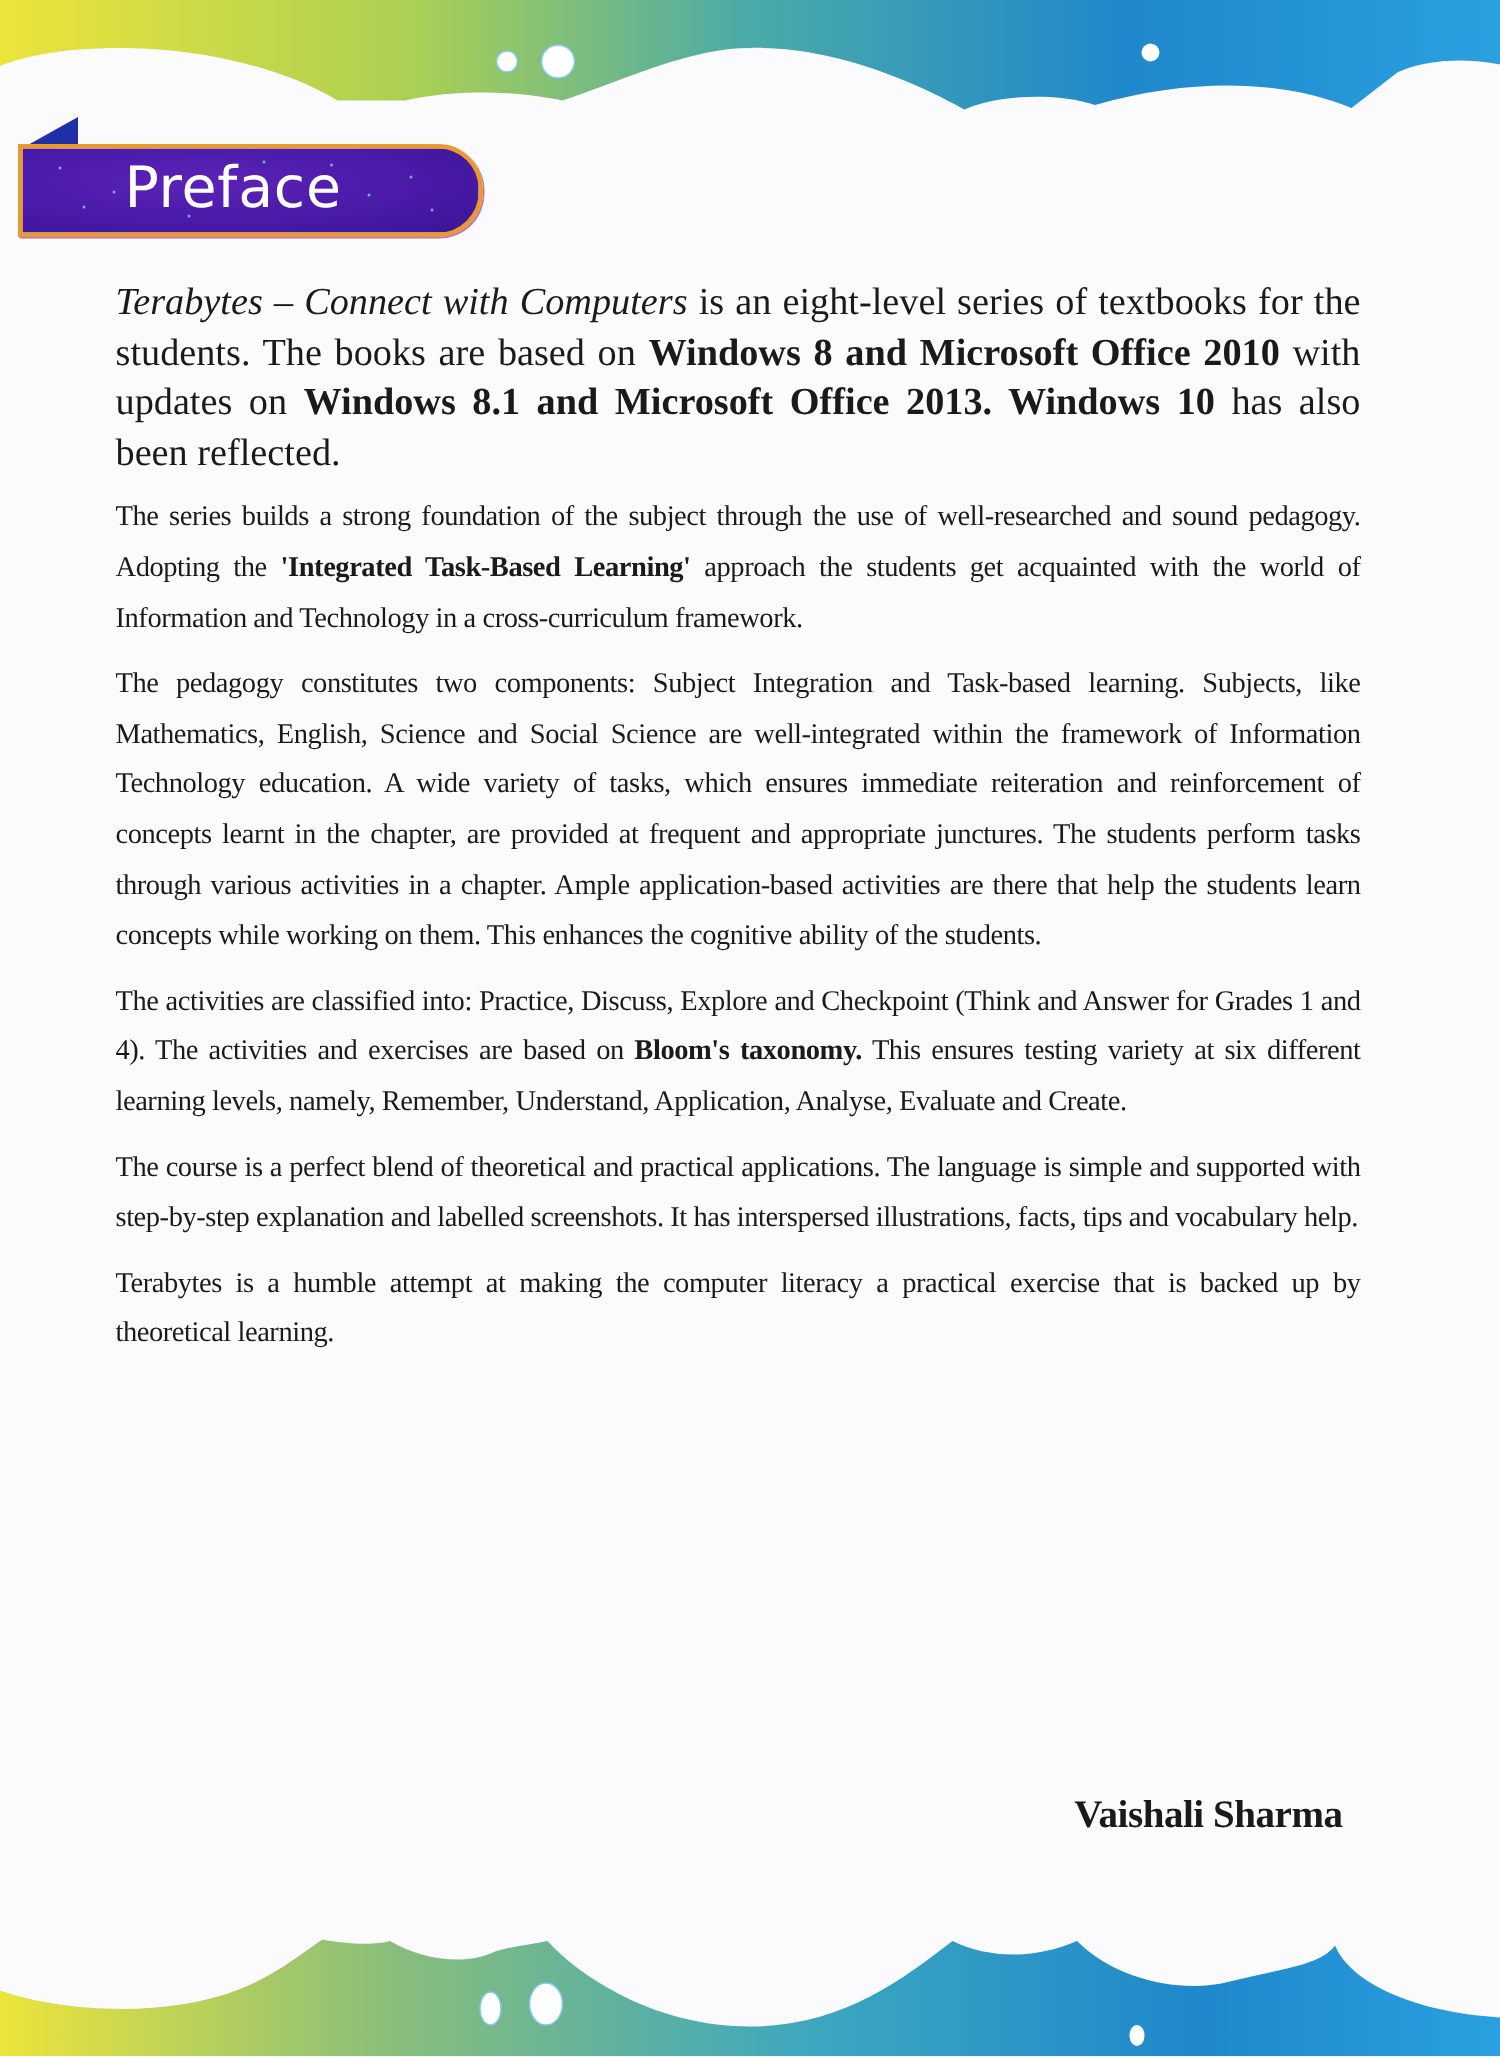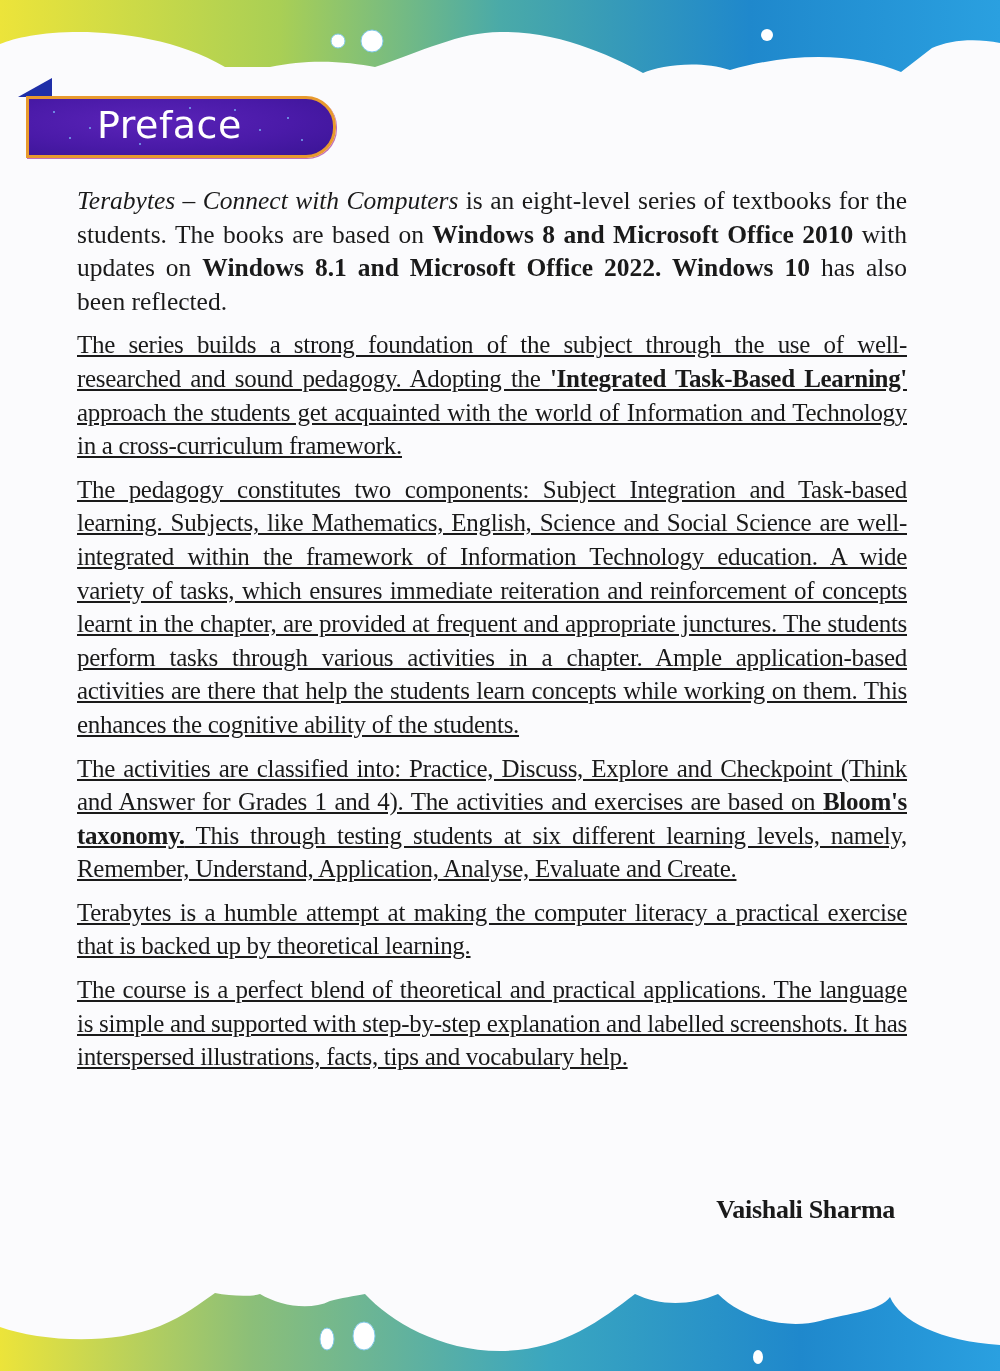--- a/index.html
+++ b/index.html
@@ -37,21 +37,21 @@
       position: absolute;
       left: 6px;
       top: 0;
       width: 0;
       height: 0;
       border-left: 34px solid transparent;
       border-bottom: 19px solid #1f2fa8;
     }
     .banner {
       position: absolute;
-      left: 14px;
+      left: 0;
       top: 18px;
       width: 304px;
       height: 56px;
       background: radial-gradient(ellipse at 40% 40%, #5a23b8 0%, #4a1aa8 55%, #3a1495 100%);
       border: 3px solid #e89a2e;
       border-radius: 0 30px 30px 0;
       box-shadow: 1px 1px 0 #c46fb8;
       overflow: hidden;
     }
     .banner .star {
@@ -82,23 +82,22 @@
     }
     .para {
       margin: 0 0 10px 0;
       font-size: 25.5px;
       line-height: 33.6px;
       text-align: justify;
     }
     .para b { font-weight: bold; }
     .para i { font-style: italic; }
     .p2, .p3, .p4, .p5, .p6 {
-      font-size: 25px;
+      font-size: 19px;
       letter-spacing: -0.3px;
-      text-decoration: underline;
     }
     .signature {
       position: absolute;
       right: 105px;
       top: 1195px;
       font-size: 26px;
       font-weight: bold;
       letter-spacing: -0.3px;
     }
   </style>
@@ -133,31 +132,31 @@
     <span class="star" style="left:205px;top:10px"></span>
     <span class="star" style="left:230px;top:30px"></span>
     <span class="star" style="left:258px;top:18px"></span>
     <span class="star" style="left:272px;top:40px"></span>
     <span class="star" style="left:110px;top:44px"></span>
     <span class="banner-title">Preface</span>
   </div>
 </div>
 
 <div class="content">
-  <p class="para p1"><i>Terabytes – Connect with Computers</i><span> is an eight-level series of textbooks for the students. The books are based on </span><b>Windows 8 and Microsoft Office 2010</b><span> with updates on </span><b>Windows 8.1 and Microsoft Office 2022. Windows 10</b><span> has also been reflected.</span></p>
+  <p class="para p1"><i>Terabytes – Connect with Computers</i><span> is an eight-level series of textbooks for the students. The books are based on </span><b>Windows 8 and Microsoft Office 2010</b><span> with updates on </span><b>Windows 8.1 and Microsoft Office 2013. Windows 10</b><span> has also been reflected.</span></p>
 
   <p class="para p2"><span>The series builds a strong foundation of the subject through the use of well-researched and sound pedagogy. Adopting the </span><b>'Integrated Task-Based Learning'</b><span> approach the students get acquainted with the world of Information and Technology in a cross-curriculum framework.</span></p>
 
   <p class="para p3"><span>The pedagogy constitutes two components: Subject Integration and Task-based learning. Subjects, like Mathematics, English, Science and Social Science are well-integrated within the framework of Information Technology education. A wide variety of tasks, which ensures immediate reiteration and reinforcement of concepts learnt in the chapter, are provided at frequent and appropriate junctures. The students perform tasks through various activities in a chapter. Ample application-based activities are there that help the students learn concepts while working on them. This enhances the cognitive ability of the students.</span></p>
 
-  <p class="para p4"><span>The activities are classified into: Practice, Discuss, Explore and Checkpoint (Think and Answer for Grades 1 and 4). The activities and exercises are based on </span><b>Bloom's taxonomy.</b><span> This through testing students at six different learning levels, namely, Remember, Understand, Application, Analyse, Evaluate and Create.</span></p>
+  <p class="para p4"><span>The activities are classified into: Practice, Discuss, Explore and Checkpoint (Think and Answer for Grades 1 and 4). The activities and exercises are based on </span><b>Bloom's taxonomy.</b><span> This ensures testing variety at six different learning levels, namely, Remember, Understand, Application, Analyse, Evaluate and Create.</span></p>
+
+  <p class="para p5"><span>The course is a perfect blend of theoretical and practical applications. The language is simple and supported with step-by-step explanation and labelled screenshots. It has interspersed illustrations, facts, tips and vocabulary help.</span></p>
 
   <p class="para p6"><span>Terabytes is a humble attempt at making the computer literacy a practical exercise that is backed up by theoretical learning.</span></p>
-
-  <p class="para p5"><span>The course is a perfect blend of theoretical and practical applications. The language is simple and supported with step-by-step explanation and labelled screenshots. It has interspersed illustrations, facts, tips and vocabulary help.</span></p>
 </div>
 
 <div class="signature">Vaishali Sharma</div>
 
 <div class="band band-bottom">
   <svg width="1000" height="130" viewBox="0 0 1000 130">
     <defs>
       <linearGradient id="gBot" x1="0" y1="0" x2="1" y2="0">
         <stop offset="0" stop-color="#ece43a"></stop>
         <stop offset="0.25" stop-color="#8cbf78"></stop>

